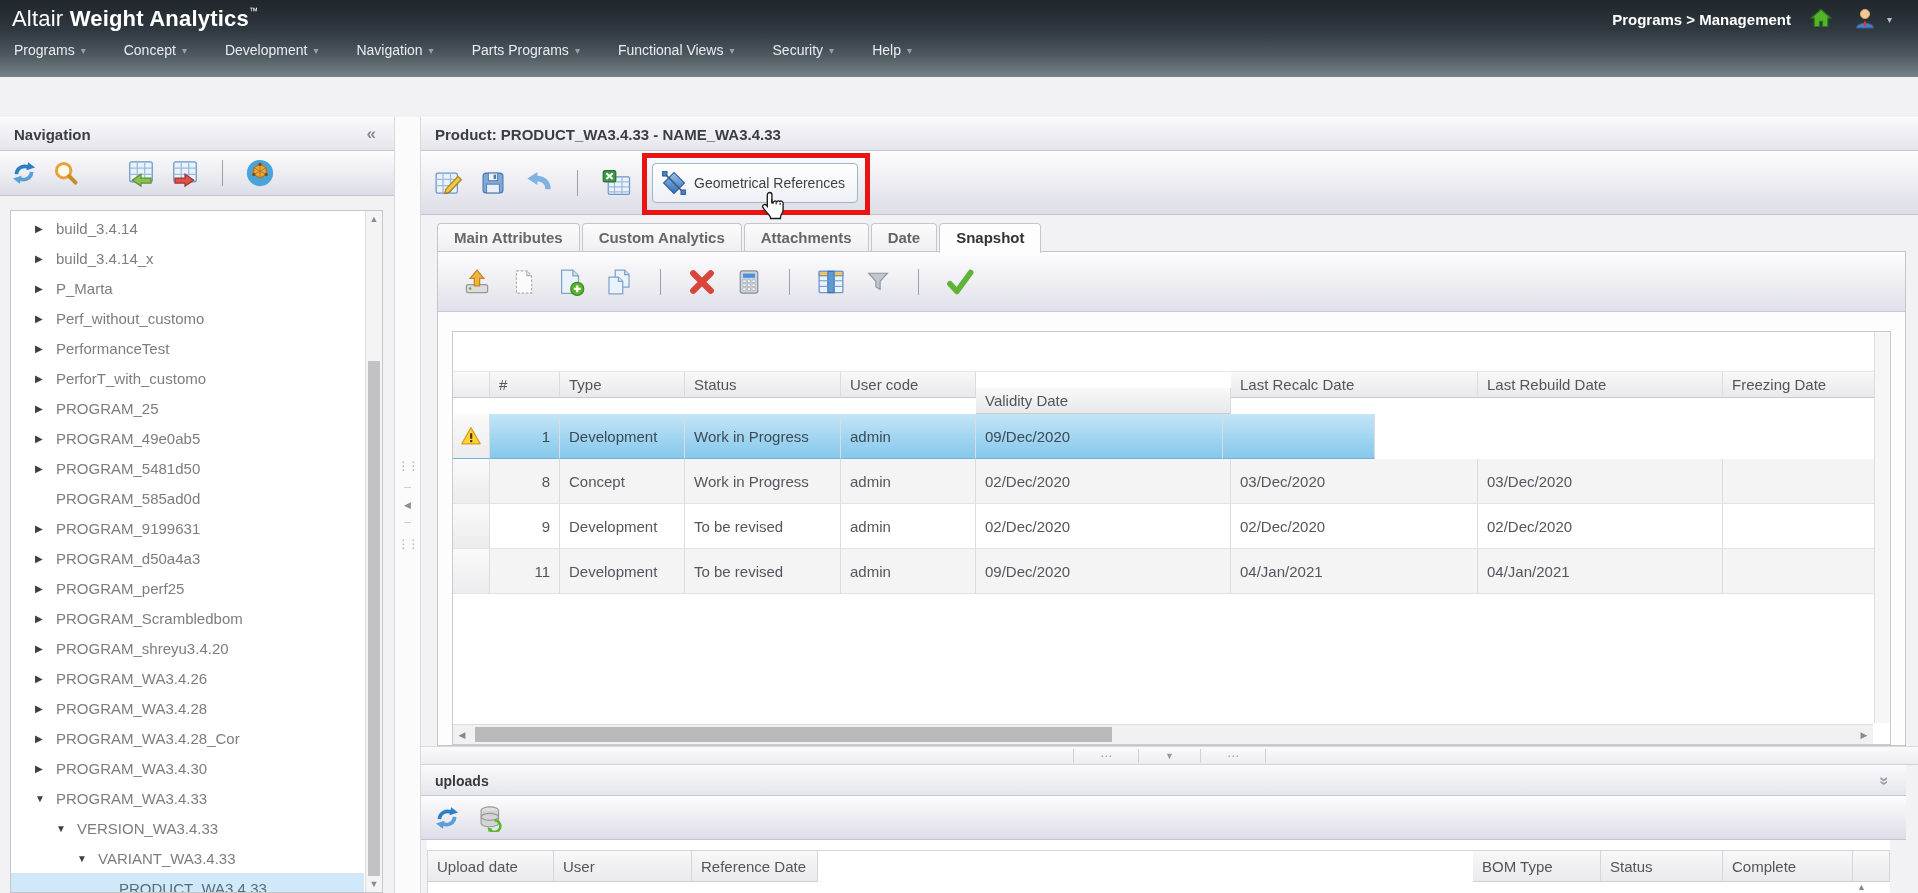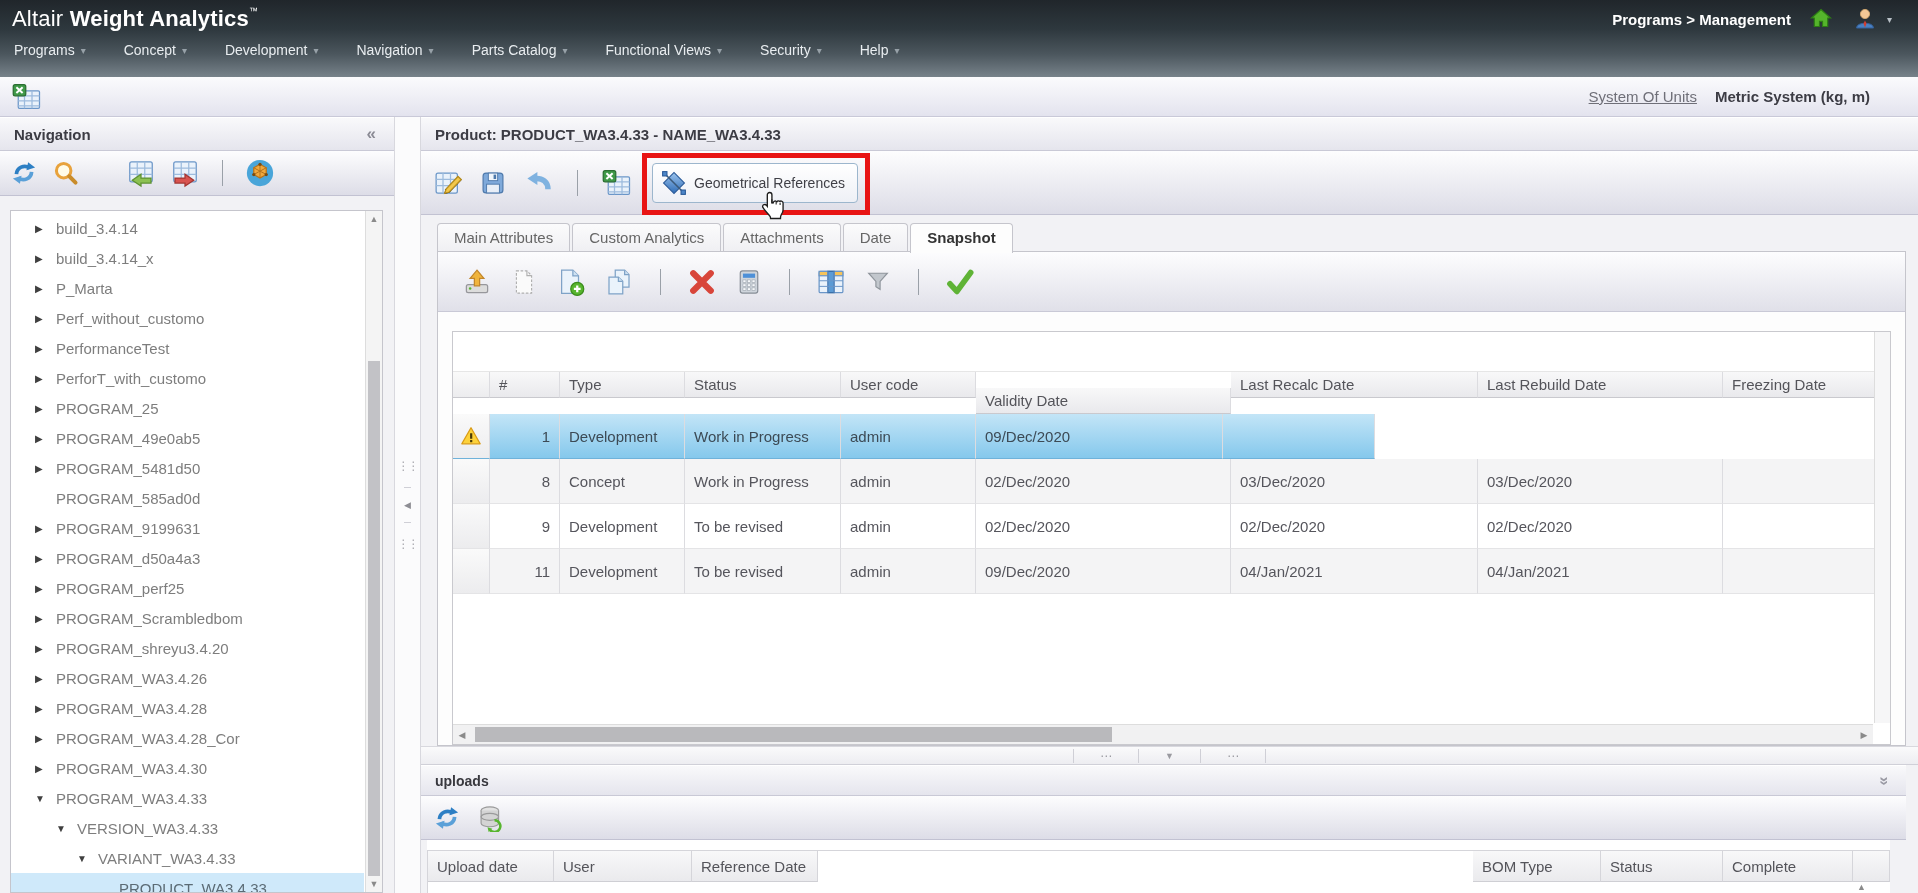--- a/index.html
+++ b/index.html
@@ -72,21 +72,21 @@
              background:linear-gradient(180deg,#ffffff,#eef0f6); padding:6px 12px 6px 8px;
              font-size:14px; color:#3f3f46; cursor:pointer; }
   .red-rect { position:absolute; left:-10px; top:-10px; right:-12px; bottom:-12px;
               border:5px solid #e81414; pointer-events:none; }
   .cursor-glyph { position:absolute; left:108px; top:28px; pointer-events:none; }
 
   
   .tabs { position:absolute; left:437px; top:223px; height:29px; display:flex; gap:2px; }
   .tab { border:1px solid #c5c5cc; border-bottom:none; border-radius:4px 4px 0 0;
          background:linear-gradient(180deg,#fbfbfc,#ececf0); color:#666; font-size:15px;
-         padding:5px 16px 0 16px; cursor:pointer; height:37px; }
+         padding:5px 16px 0 16px; cursor:pointer; height:37px;font-weight:bold; }
   .tab.active { background:#fdfdfd; color:#333; font-weight:bold; height:30px; position:relative; z-index:2; }
 
   .tab-panel { position:absolute; left:437px; top:251px; width:1469px; height:495px;
                background:#fdfdfd; border:1px solid #c5c5cc; }
   .snap-toolbar { height:60px; border-bottom:1px solid #c9c9d6; padding-left:22px; gap:14px;
                   background:linear-gradient(180deg,#fdfdfe 0%,#e0e0e9 100%); }
 
   
   .table-box { position:absolute; left:14px; right:14px; top:79px; bottom:0;
                border:1px solid #c9c9ce; background:#fff; overflow:hidden; }
@@ -171,52 +171,38 @@
         </div>
         <div class="menu-item">
           <span>Development</span>
           <span class="menu-caret">▾</span>
         </div>
         <div class="menu-item">
           <span>Navigation</span>
           <span class="menu-caret">▾</span>
         </div>
         <div class="menu-item">
-          <span>Parts Catalog</span>
+          <span>Parts Programs</span>
           <span class="menu-caret">▾</span>
         </div>
         <div class="menu-item">
           <span>Functional Views</span>
           <span class="menu-caret">▾</span>
         </div>
         <div class="menu-item">
           <span>Security</span>
           <span class="menu-caret">▾</span>
         </div>
         <div class="menu-item">
           <span>Help</span>
           <span class="menu-caret">▾</span>
         </div>
       </nav>
   </header>
 
-  <div class="units-row">
-    <span class="icon-btn excel-corner">
-      <svg width="30" height="30" viewBox="0 0 24 24">
-        <rect x="5" y="7" width="17" height="14" rx="1" fill="#eaf2fb" stroke="#6b96c8"></rect>
-        <path d="M5 11h17M5 15h17M5 19h17M10 7v14M16 7v14" stroke="#9dbbdd" stroke-width="1"></path>
-        <rect x="1" y="2" width="10" height="9" rx="1.5" fill="#3f9948" stroke="#2b6e32"></rect>
-        <path d="M3.5 4.2l5 4.6M8.5 4.2l-5 4.6" stroke="#fff" stroke-width="1.6"></path>
-      </svg>
-    </span>
-    <div class="units-block">
-      <a class="units-link">System Of Units</a>
-      <span class="units-value">Metric System (kg, m)</span>
-    </div>
-  </div>
 
   <div class="panel-header nav-header">
     <span>Navigation</span>
     <span class="chev">«</span>
   </div>
 
   <div class="toolbar nav-toolbar">
     <span class="icon-btn">
       <svg width="28" height="28" viewBox="0 0 24 24">
         <path d="M5.5 13a7 7 0 0 1 11.3-5.2" stroke="#2d7fc4" stroke-width="3.2" fill="none"></path>

